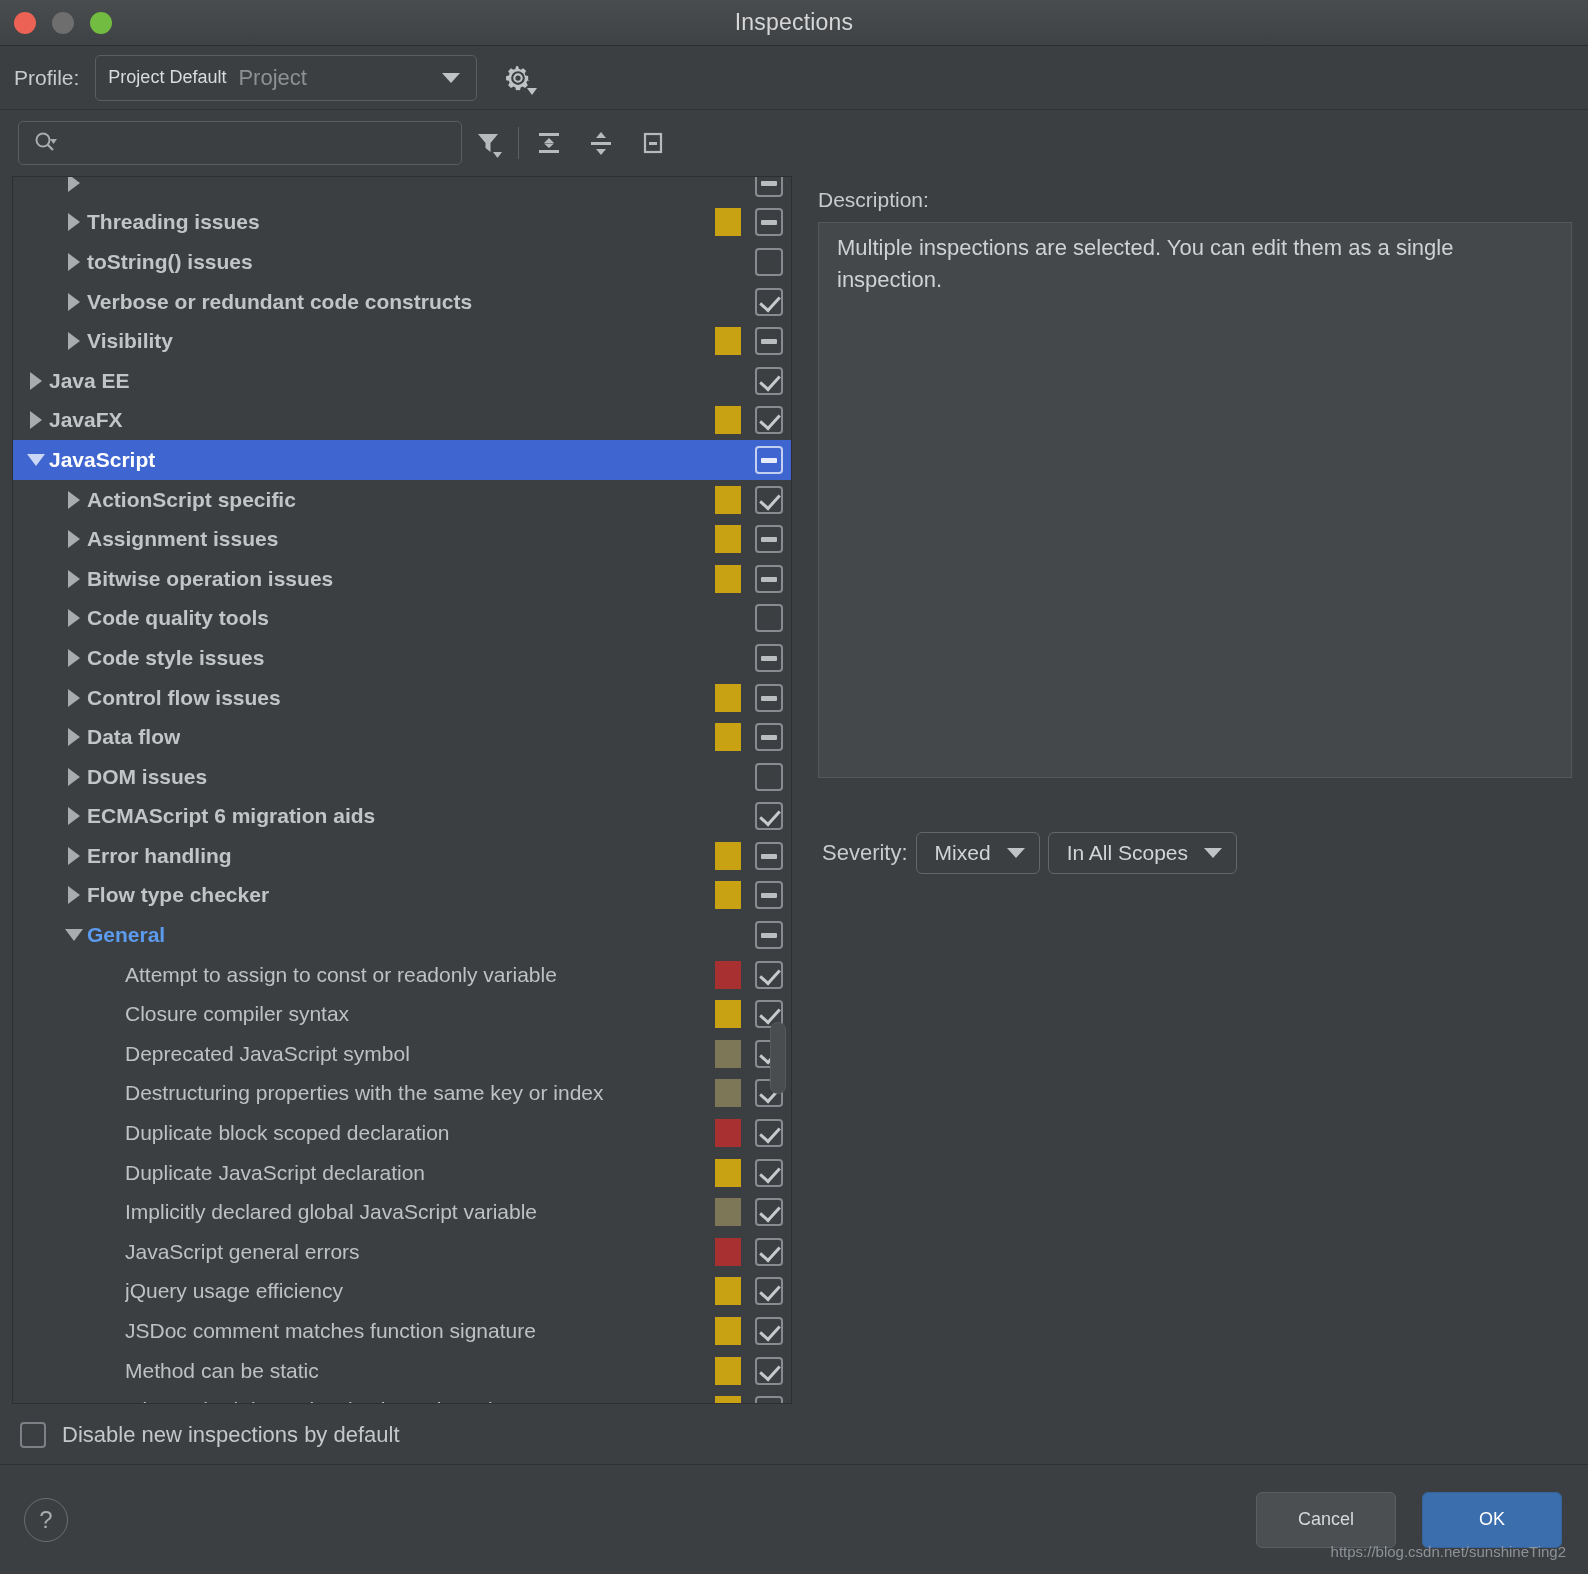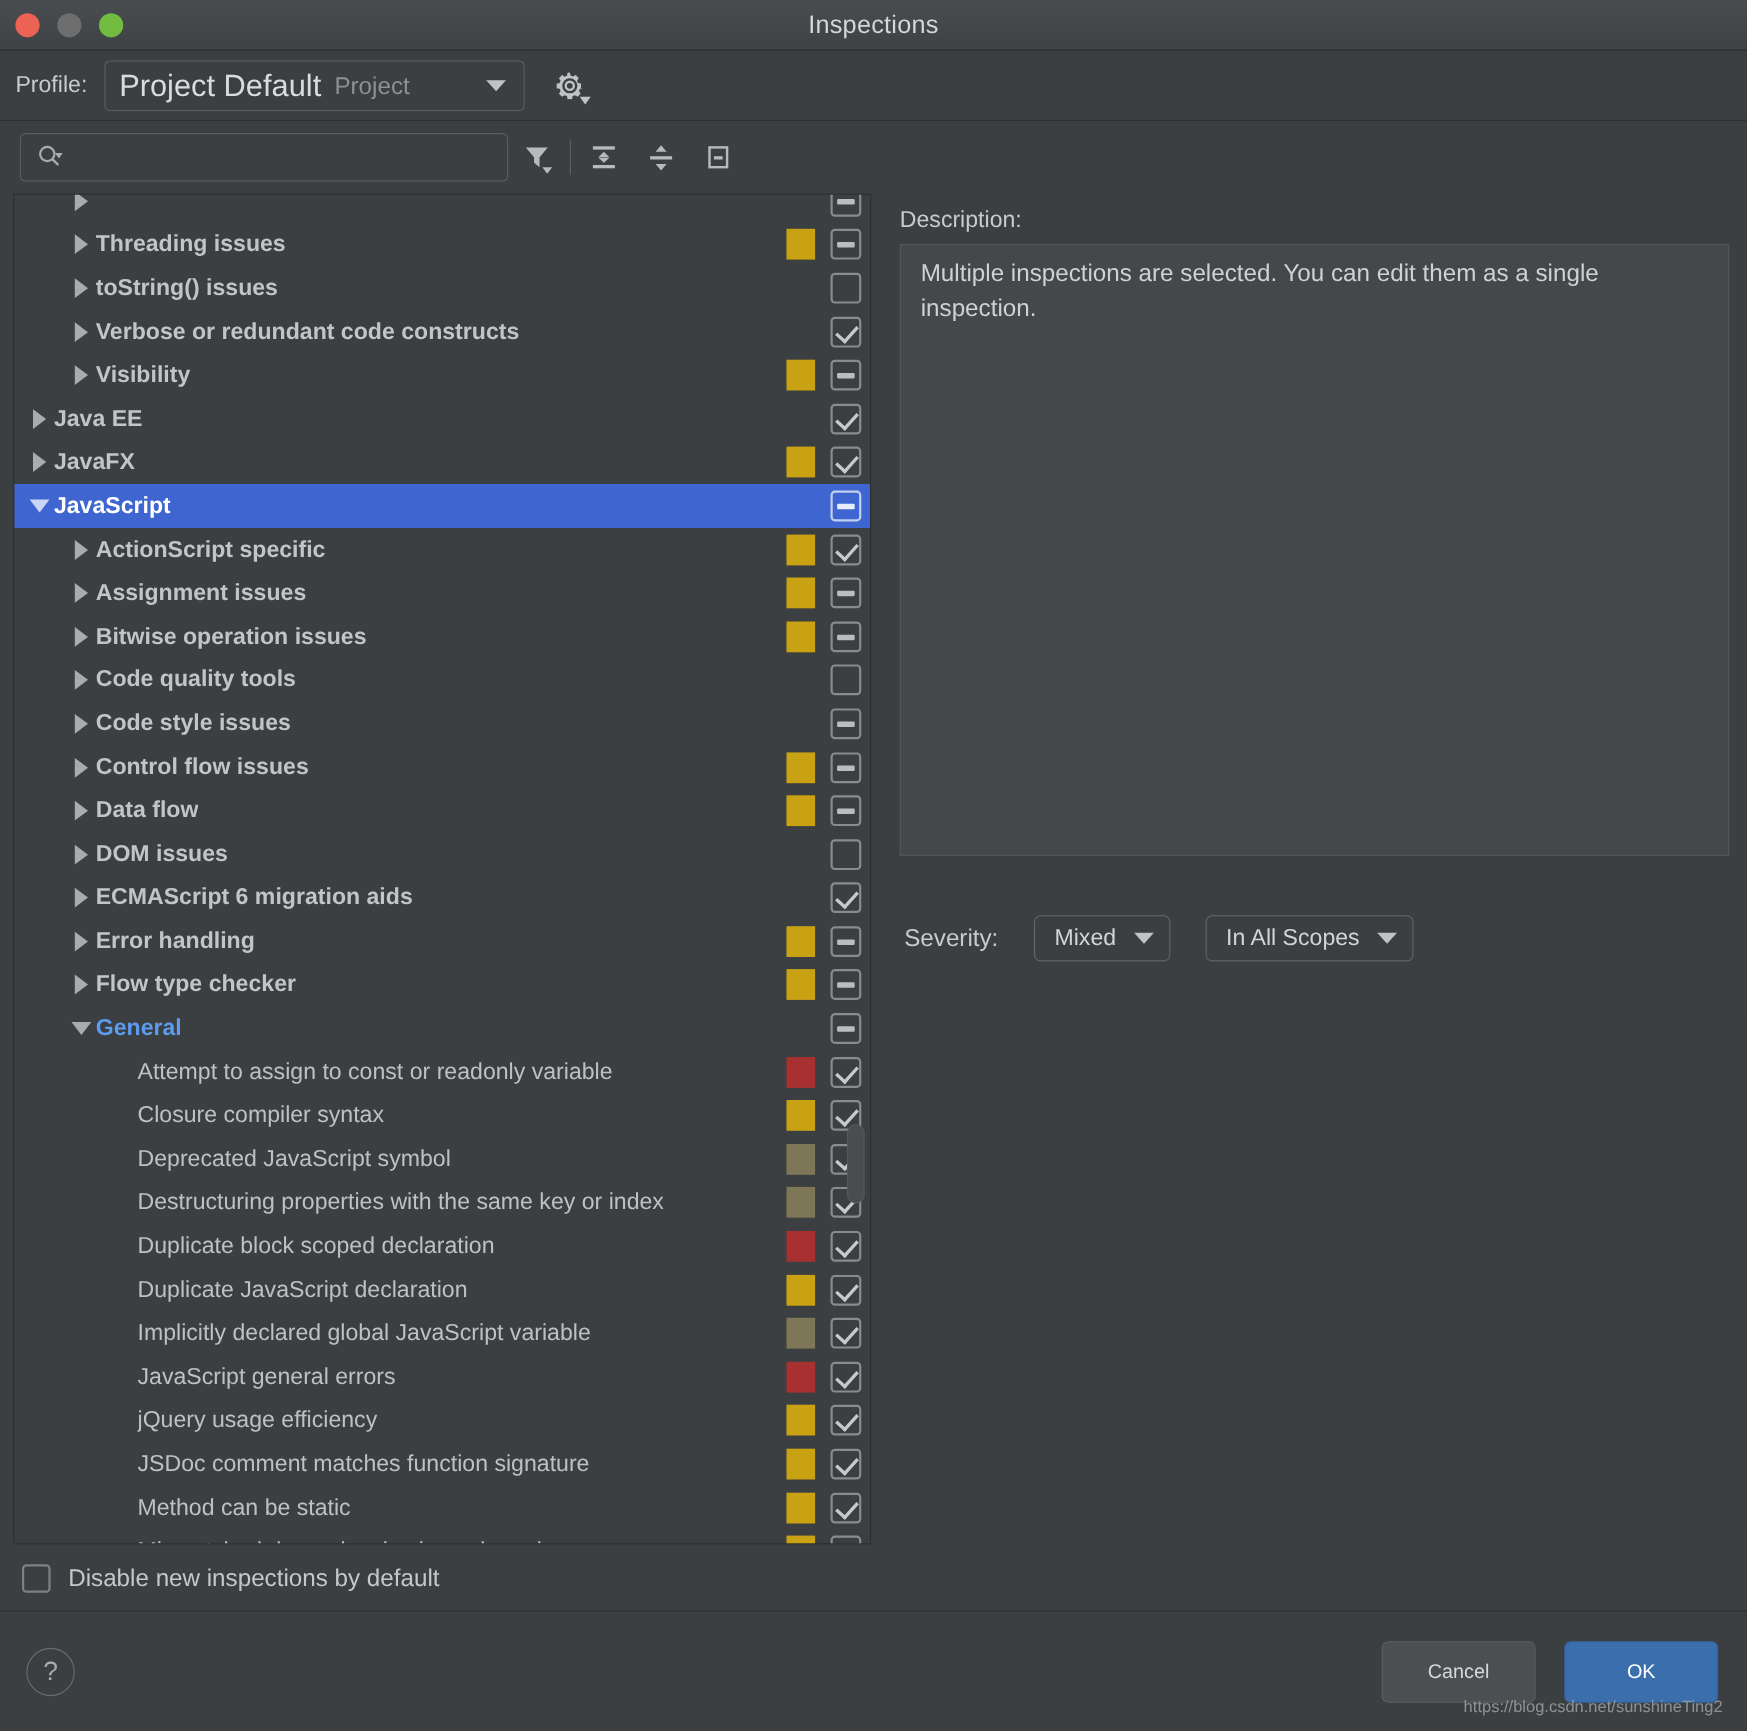--- a/index.html
+++ b/index.html
@@ -35,21 +35,21 @@
     padding-left: 14px; gap: 16px;
     border-bottom: 1px solid #2f3133;
   }
   .profile-label { font-size: 21px; color: #c8cacc; }
   .profile-combo {
     width: 382px; height: 46px;
     border: 1px solid #5a5e61; border-radius: 5px;
     display: flex; align-items: center; padding: 0 12px;
     background: #3c3f41; position: relative;
   }
-  .profile-name { font-size: 28px; color: #d9dbdd; }
+  .profile-name { font-size: 18px; color: #d9dbdd; }
   .profile-scope { font-size: 22px; color: #8d9194; margin-left: 12px; }
   .combo-arrow {
     position: absolute; right: 16px;
     width: 0; height: 0;
     border-left: 9px solid transparent; border-right: 9px solid transparent;
     border-top: 10px solid #c0c3c6;
   }
   .gear-btn {
     width: 46px; height: 44px; display: flex;
     align-items: center; justify-content: center; position: relative;
@@ -165,21 +165,21 @@
   .desc-box {
     height: 556px;
     border: 1px solid #54585b;
     background: #45484a;
     padding: 9px 18px;
   }
   .desc-text {
     font-size: 22px; color: #cfd2d4; line-height: 1.45;
   }
   .severity-row {
-    display: flex; align-items: center; gap: 32px;
+    display: flex; align-items: center; gap: 8px;
     margin-top: 54px; padding-left: 4px;
   }
   .sev-label { font-size: 22px; color: #c8cacc; }
   .sev-combo {
     height: 42px; border: 1px solid #63676a; border-radius: 6px;
     display: flex; align-items: center; gap: 16px;
     padding: 0 14px 0 18px; background: #3c3f41;
   }
   .sev-combo .txt { font-size: 21px; color: #d2d5d7; }
   .sm-arrow {

